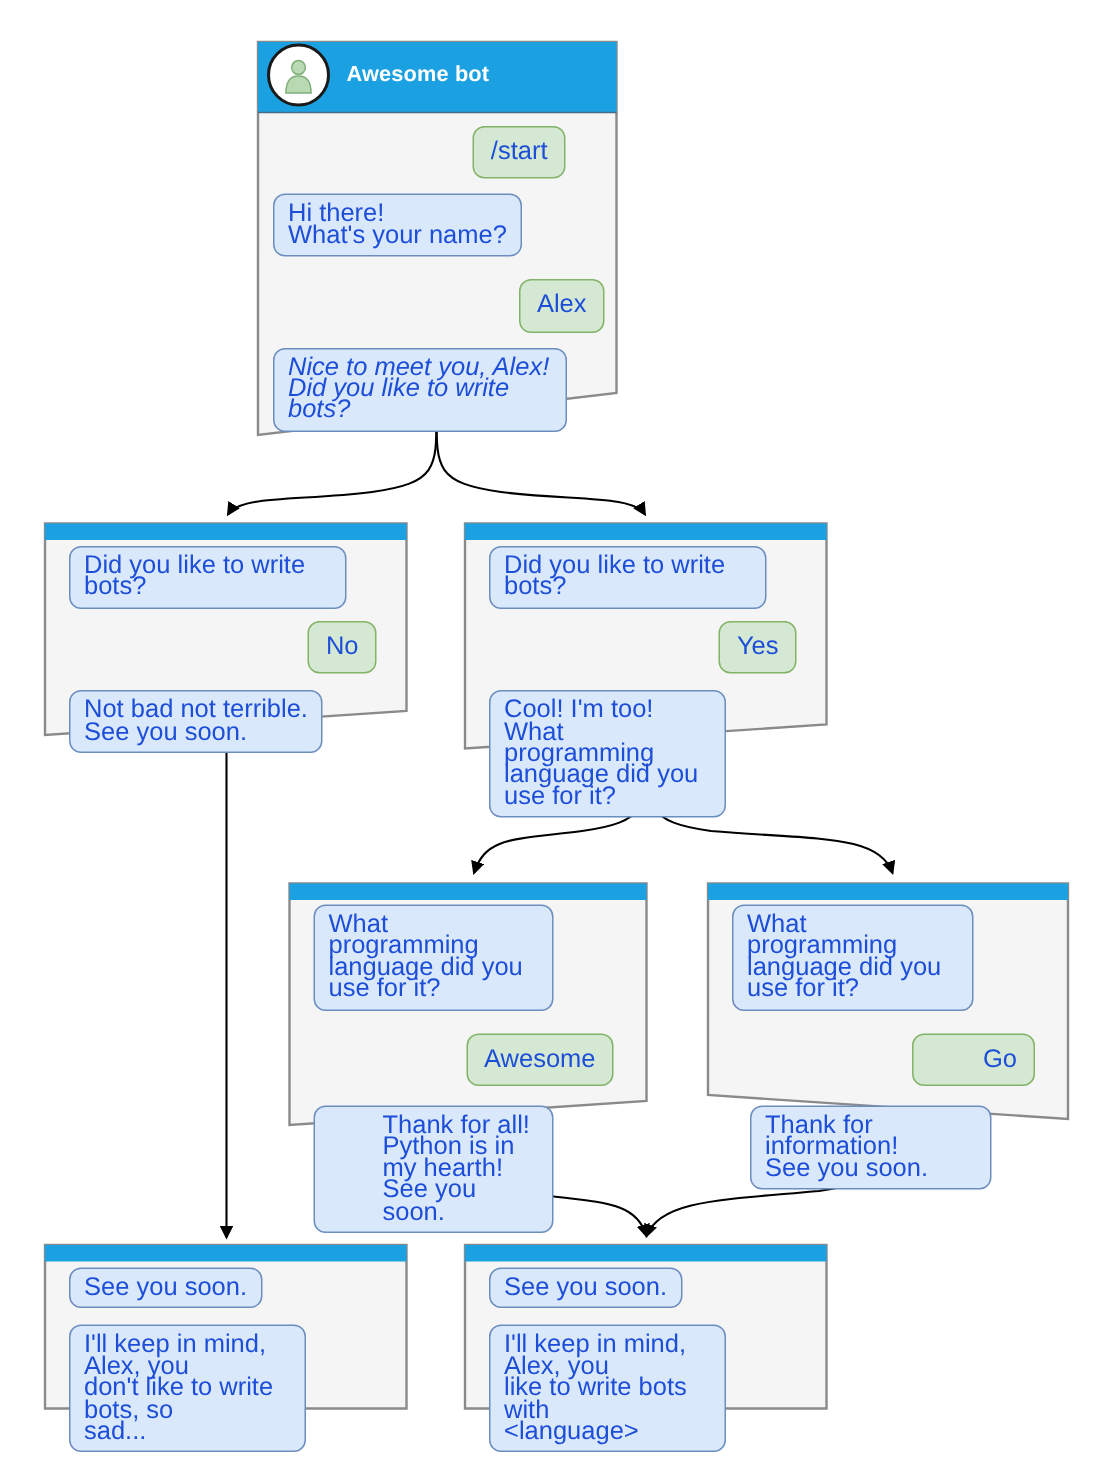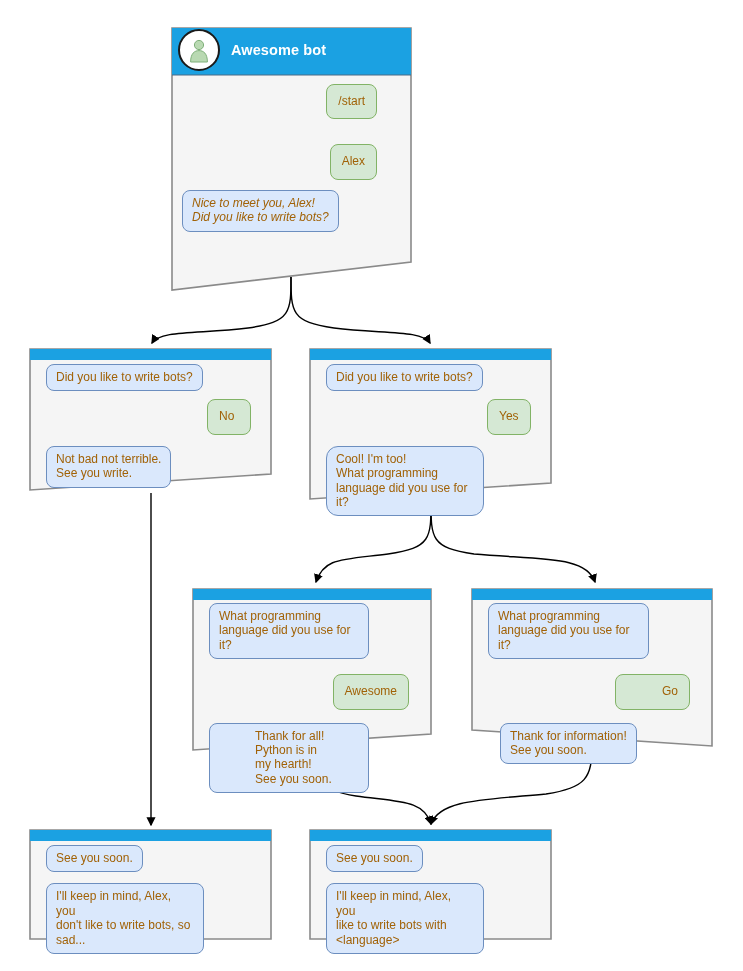--- a/index.html
+++ b/index.html
@@ -92,23 +92,23 @@
     padding: 0 10px;
     display: flex;
     flex-direction: column;
   }
   .bubble {
     display: inline-block;
     max-width: 78%;
     box-sizing: border-box;
     border-radius: 8px;
     padding: 5px 9px 6px 9px;
-    font-size: 12px;
+    font-size: 17px;
     line-height: 14.4px;
-    color: #a16207;
+    color: #1d4ed8;
     white-space: pre-line;
     border-width: 1px;
     border-style: solid;
   }
   .bubble.bot {
     align-self: flex-start;
     background: #dae8fc;
     border-color: #6c8ebf;
   }
   .bubble.user {
@@ -160,60 +160,62 @@
           <svg width="26" height="26" viewBox="0 0 26 26">
             <circle cx="13" cy="8" r="4.6" fill="#b9d9b2" stroke="#7fb07a" stroke-width="1"></circle>
             <path d="M 4.6 25 C 4.6 16.6 8.4 13.6 13 13.6 C 17.6 13.6 21.4 16.6 21.4 25 Z" fill="#b9d9b2" stroke="#7fb07a" stroke-width="1"></path>
           </svg>
         </div>
         <div class="bot-title">Awesome bot</div>
       </div>
       <div class="messages" style="top:58px; height:200px;">
         <div class="bubble user" style="margin-right:26px;">/start</div>
         <div class="spacer" style="height:10px;"></div>
+        <div class="bubble bot" style="margin-left:2px;">Hi there!
+What's your name?</div>
         <div class="spacer" style="height:15px;"></div>
-        <div class="bubble user" style="margin-right:26px;">Alex</div>
+        <div class="bubble user" style="">Alex</div>
         <div class="spacer" style="height:10px;"></div>
         <div class="bubble bot" style="margin-left:2px; max-width:88%;font-style:italic;">Nice to meet you, Alex!
 Did you like to write bots?</div>
       </div>
     </div>
   </div>
 
   <div class="card" style="left:28px; top:347px; width:245px; height:145px;">
     <svg class="card-shape" viewBox="0 0 245 145" preserveAspectRatio="none">
       <path d="M 2 2 L 243 2 L 243 127 L 2 143 Z" fill="#f5f5f5" stroke="#8a8a8a" stroke-width="1.6"></path>
       <path d="M 2 2 L 243 2 L 243 13 L 2 13 Z" fill="#1ba1e2" stroke="none"></path>
     </svg>
     <div class="card-inner">
       <div class="card-header thin"></div>
       <div class="messages" style="top:17px; height:120px;">
         <div class="bubble bot" style="margin-left:8px; max-width:82%;">Did you like to write bots?</div>
         <div class="spacer" style="height:8px;"></div>
         <div class="bubble user" style="margin-right:12px;">No</div>
         <div class="spacer" style="height:11px;"></div>
         <div class="bubble bot" style="margin-left:8px;">Not bad not terrible.
-See you write.</div>
+See you soon.</div>
       </div>
     </div>
   </div>
 
   <div class="card" style="left:308px; top:347px; width:245px; height:154px;">
     <svg class="card-shape" viewBox="0 0 245 154" preserveAspectRatio="none">
       <path d="M 2 2 L 243 2 L 243 136 L 2 152 Z" fill="#f5f5f5" stroke="#8a8a8a" stroke-width="1.6"></path>
       <path d="M 2 2 L 243 2 L 243 13 L 2 13 Z" fill="#1ba1e2" stroke="none"></path>
     </svg>
     <div class="card-inner">
       <div class="card-header thin"></div>
       <div class="messages" style="top:17px; height:130px;">
         <div class="bubble bot" style="margin-left:8px; max-width:82%;">Did you like to write bots?</div>
         <div class="spacer" style="height:8px;"></div>
         <div class="bubble user" style="margin-right:12px;">Yes</div>
         <div class="spacer" style="height:11px;"></div>
-        <div class="bubble bot" style="margin-left:8px; max-width:70%;border-radius:12px;">Cool! I'm too!
+        <div class="bubble bot" style="margin-left:8px; max-width:70%;">Cool! I'm too!
 What programming
 language did you use for it?</div>
       </div>
     </div>
   </div>
 
   <div class="card" style="left:191px; top:587px; width:242px; height:165px;">
     <svg class="card-shape" viewBox="0 0 242 165" preserveAspectRatio="none">
       <path d="M 2 2 L 240 2 L 240 147 L 2 163 Z" fill="#f5f5f5" stroke="#8a8a8a" stroke-width="1.6"></path>
       <path d="M 2 2 L 240 2 L 240 13 L 2 13 Z" fill="#1ba1e2" stroke="none"></path>

